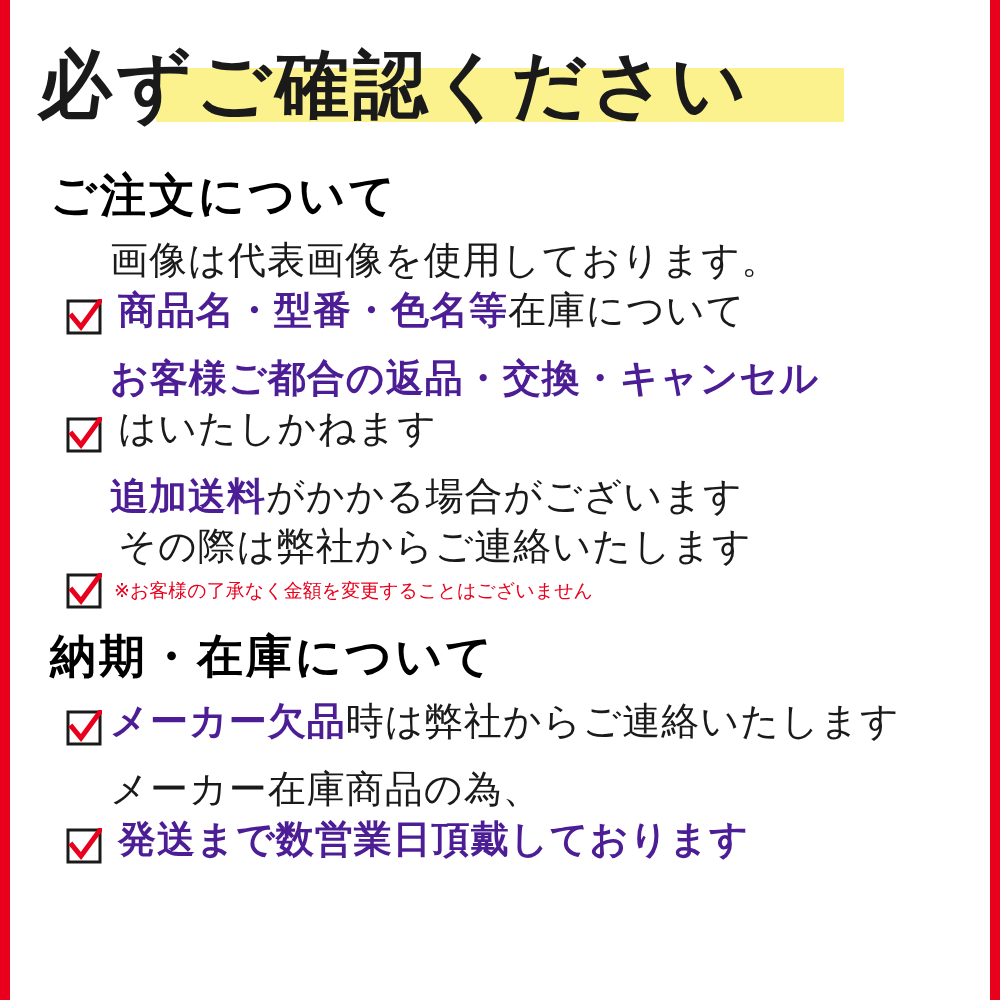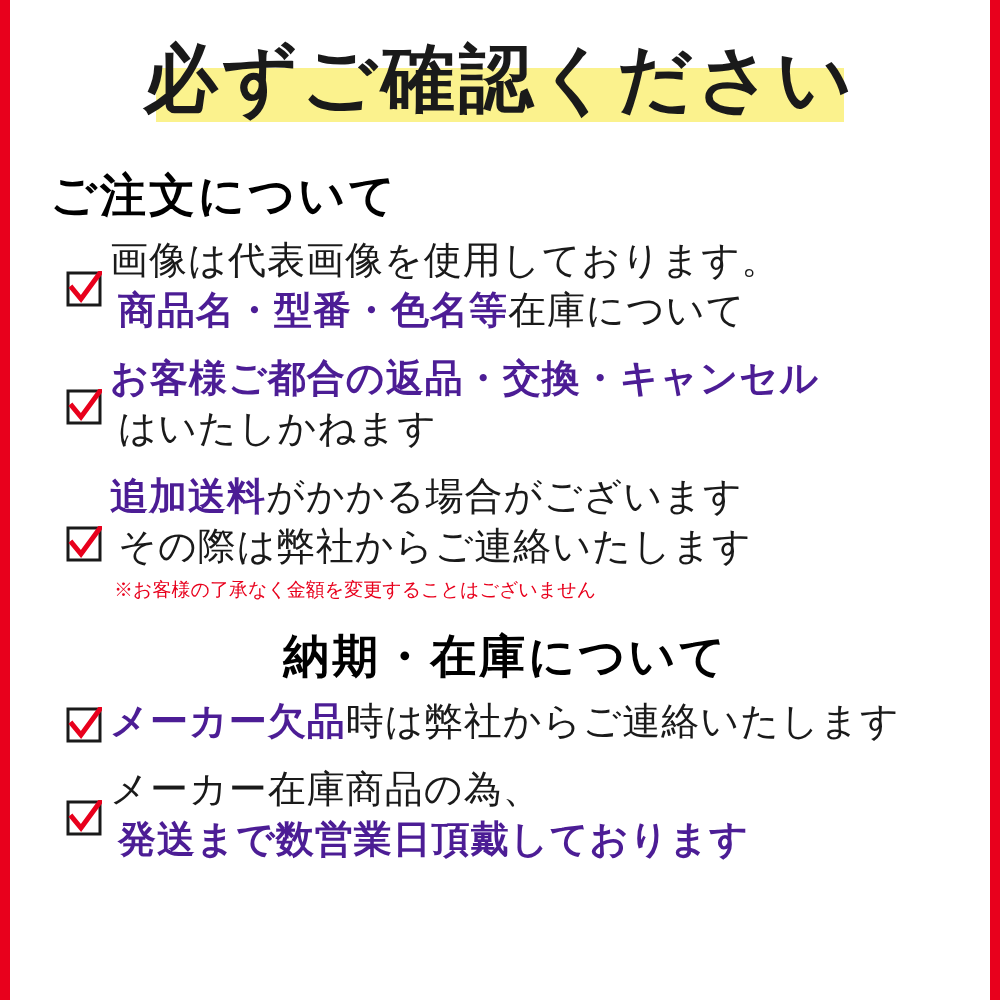--- a/index.html
+++ b/index.html
@@ -28,24 +28,22 @@
     top: 0;
     right: 0;
     bottom: 0;
     padding: 30px 28px 10px 28px;
     box-sizing: border-box;
   }
 
   
   .title-wrap {
     position: relative;
-    text-align: center;
     height: 110px;
     margin-bottom: 28px;
-    font-family: Liberation Mono, monospace;
   }
   .title-highlight {
     position: absolute;
     left: 118px;
     right: 118px;
     top: 38px;
     height: 54px;
     background: #fbf28d;
     z-index: 0;
   }
@@ -64,28 +62,26 @@
   .section-heading {
     font-size: 46px;
     font-weight: 700;
     color: #000000;
     letter-spacing: 3px;
     margin: 0 0 12px 12px;
     line-height: 1.2;
   }
   .section-heading.second {
     margin-top: 20px;
-    text-align: center;
   }
 
   .item {
     display: flex;
-    align-items: center;
+    align-items: flex-end;
     margin: 0 0 18px 28px;
-    font-family: Liberation Serif, serif;
   }
   .checkbox {
     flex: 0 0 auto;
     width: 36px;
     height: 36px;
     margin-top: 8px;
     margin-right: 8px;
     position: relative;
   }
   .checkbox svg {

